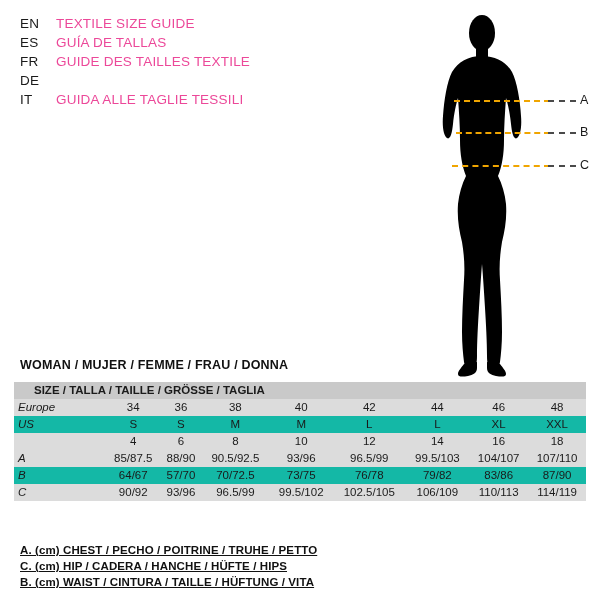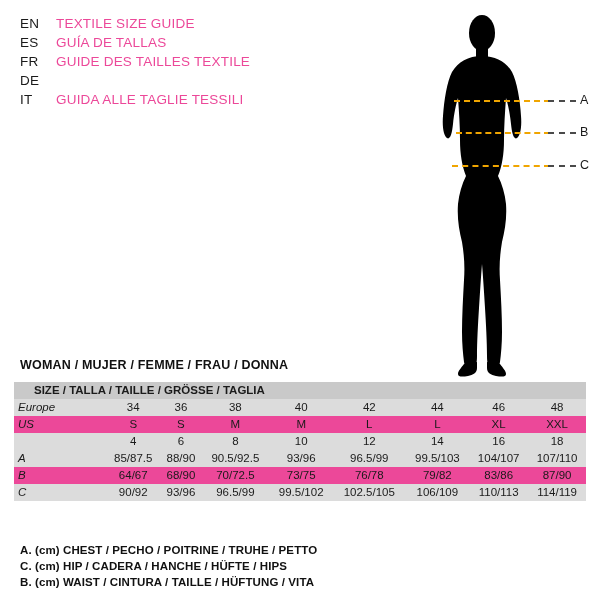--- a/index.html
+++ b/index.html
@@ -104,21 +104,21 @@
   .size-table .rowhead {
     text-align: left;
     padding-left: 4px;
     width: 88px;
     font-style: italic;
   }
   .row-grey td {
     background: #dcdcdc;
   }
   .row-white td {
-    background: #ec4899;
+    background: #14b8a6;
   }
   .row-header td {
     background: #c9c9c9;
     font-weight: bold;
     text-align: left;
     padding-left: 20px;
     font-size: 11.5px;
   }
 
   
@@ -128,20 +128,21 @@
     top: 542px;
     width: 560px;
   }
   .legend-row {
     font-size: 11.5px;
     font-weight: bold;
     height: 16px;
     line-height: 16px;
     letter-spacing: 0.1px;
     color: #111;
+    text-decoration: underline;
   }
 </style>
 </head>
 <body>
 
 <div class="page">
 
   <div class="lang-block">
     <div class="lang-row">
       <span class="lang-code">EN</span>
@@ -271,21 +272,21 @@
         <td>90.5/92.5</td>
         <td>93/96</td>
         <td>96.5/99</td>
         <td>99.5/103</td>
         <td>104/107</td>
         <td>107/110</td>
       </tr>
       <tr class="row-white">
         <td class="rowhead">B</td>
         <td>64/67</td>
-        <td>68/90</td>
+        <td>57/70</td>
         <td>70/72.5</td>
         <td>73/75</td>
         <td>76/78</td>
         <td>79/82</td>
         <td>83/86</td>
         <td>87/90</td>
       </tr>
       <tr class="row-grey">
         <td class="rowhead">C</td>
         <td>90/92</td>

